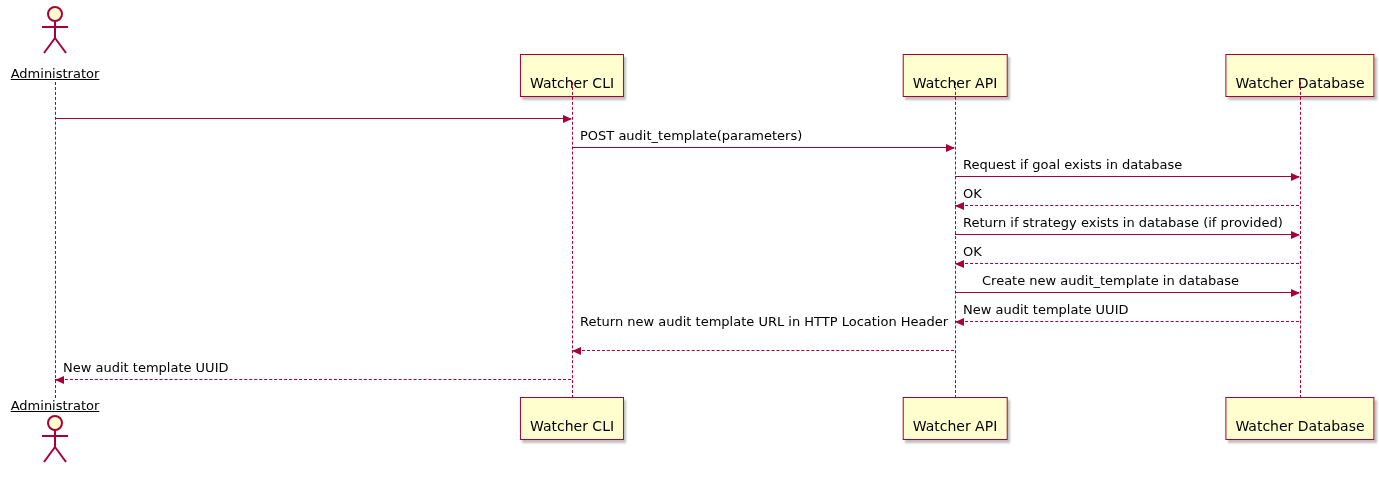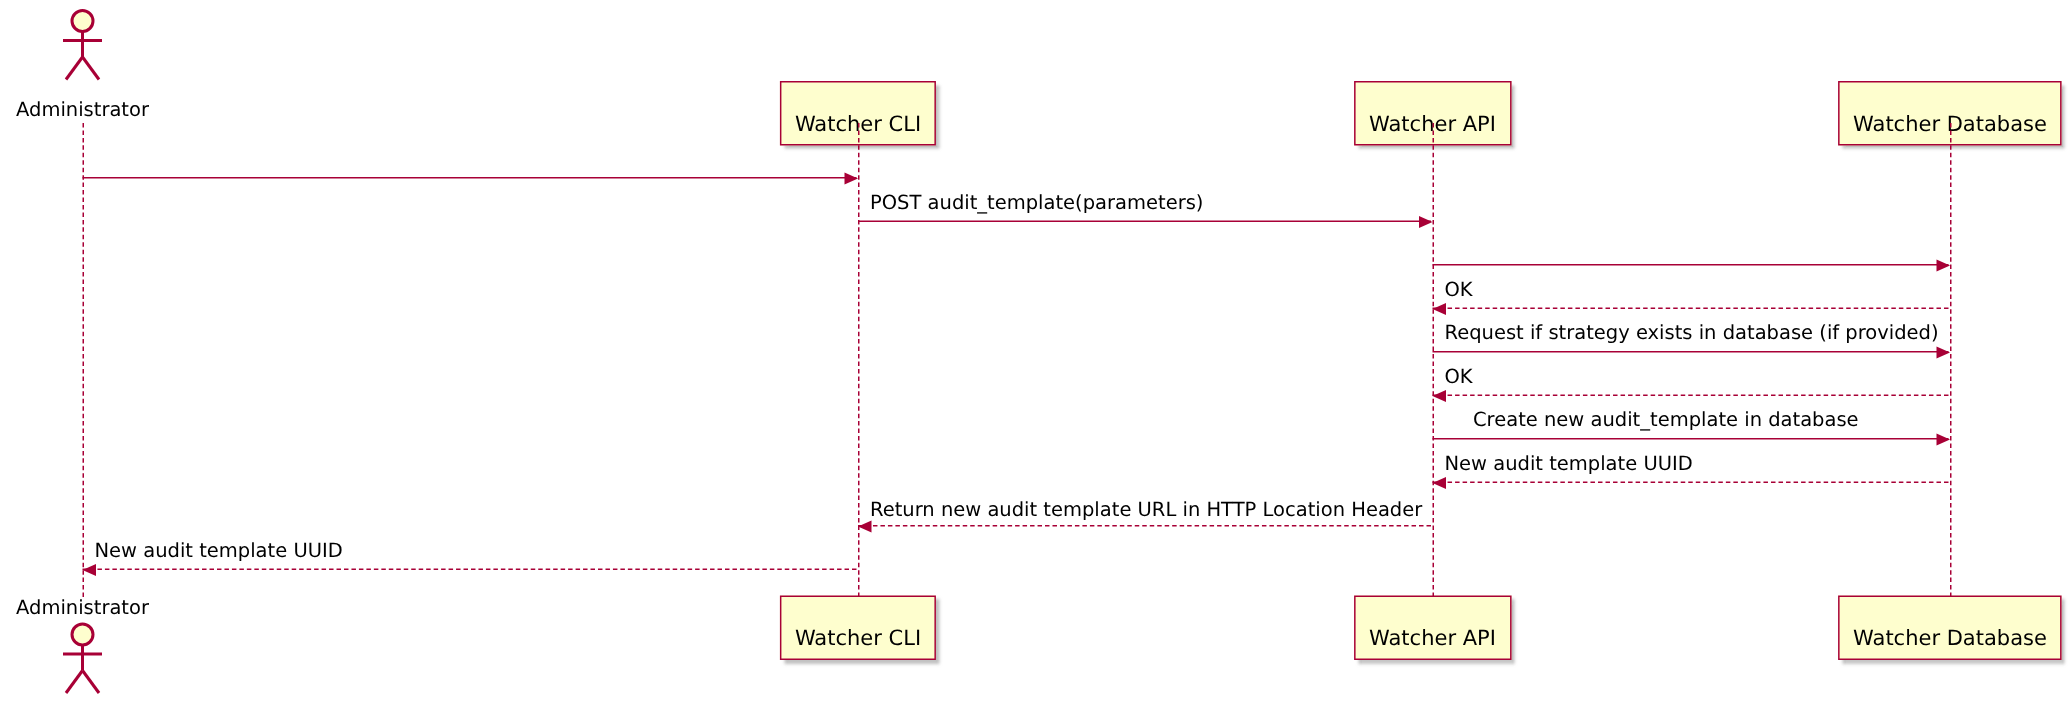--- a/index.html
+++ b/index.html
@@ -26,20 +26,21 @@
     padding:20px 9px 5px 9px;
     font-size:14px;
     line-height:16px;
     white-space:nowrap;
   }
   .actor-label{
     position:absolute;
     transform:translateX(-50%);
     font-size:13px;
     white-space:nowrap;
+    text-decoration:underline;
   }
   .actor-fig{position:absolute;}
   .lifeline{
     position:absolute;
     width:0;
     border-left:1px dashed var(--c-border);
   }
   .msg-label{
     position:absolute;
     font-size:13px;
@@ -90,36 +91,37 @@
 
 <div class="lifeline" style="left: 55px; top: 82px; height: 316px;"></div>
     <div class="lifeline" style="left: 572px; top: 82px; height: 316px;"></div>
     <div class="lifeline" style="left: 955px; top: 82px; height: 316px;"></div>
     <div class="lifeline" style="left: 1300px; top: 82px; height: 316px;"></div>
     <div class="msg-line solid" style="left: 55px; top: 118px; width: 516px;"></div>
     <div class="arrowhead right" style="top: 115px; left: 563px;"></div>
     <div class="msg-label" style="left: 580px; top: 128px;">POST audit_template(parameters)</div>
     <div class="msg-line solid" style="left: 572px; top: 147px; width: 382px;"></div>
     <div class="arrowhead right" style="top: 144px; left: 946px;"></div>
+    <div class="msg-label" style="left: 963px; top: 157px;">Request if goal exists in database</div>
     <div class="msg-line solid" style="left: 955px; top: 176px; width: 344px;"></div>
     <div class="arrowhead right" style="top: 173px; left: 1291px;"></div>
     <div class="msg-label" style="left: 963px; top: 186px;">OK</div>
     <div class="msg-line dashed" style="left: 955px; top: 205px; width: 344px;"></div>
     <div class="arrowhead left" style="top: 202px; left: 955px;"></div>
-    <div class="msg-label" style="left: 963px; top: 215px;">Request if strategy exists in database (if provided)</div>
+    <div class="msg-label" style="left: 963px; top: 215px;">Return if strategy exists in database (if provided)</div>
     <div class="msg-line solid" style="left: 955px; top: 234px; width: 344px;"></div>
     <div class="arrowhead right" style="top: 231px; left: 1291px;"></div>
     <div class="msg-label" style="left: 963px; top: 244px;">OK</div>
     <div class="msg-line dashed" style="left: 955px; top: 263px; width: 344px;"></div>
     <div class="arrowhead left" style="top: 260px; left: 955px;"></div>
     <div class="msg-label" style="left: 982px; top: 273px;">Create new audit_template in database</div>
     <div class="msg-line solid" style="left: 955px; top: 292px; width: 344px;"></div>
     <div class="arrowhead right" style="top: 289px; left: 1291px;"></div>
     <div class="msg-label" style="left: 963px; top: 302px;">New audit template UUID</div>
     <div class="msg-line dashed" style="left: 955px; top: 321px; width: 344px;"></div>
     <div class="arrowhead left" style="top: 318px; left: 955px;"></div>
-    <div class="msg-label" style="left: 580px; top: 333px;">Return new audit template URL in HTTP Location Header</div>
+    <div class="msg-label" style="left: 580px; top: 314px;">Return new audit template URL in HTTP Location Header</div>
     <div class="msg-line dashed" style="left: 572px; top: 350px; width: 382px;"></div>
     <div class="arrowhead left" style="top: 347px; left: 572px;"></div>
     <div class="msg-label" style="left: 63px; top: 360px;">New audit template UUID</div>
     <div class="msg-line dashed" style="left: 55px; top: 379px; width: 516px;"></div>
     <div class="arrowhead left" style="top: 376px; left: 55px;"></div>
   </div>
 
 </body></html>

